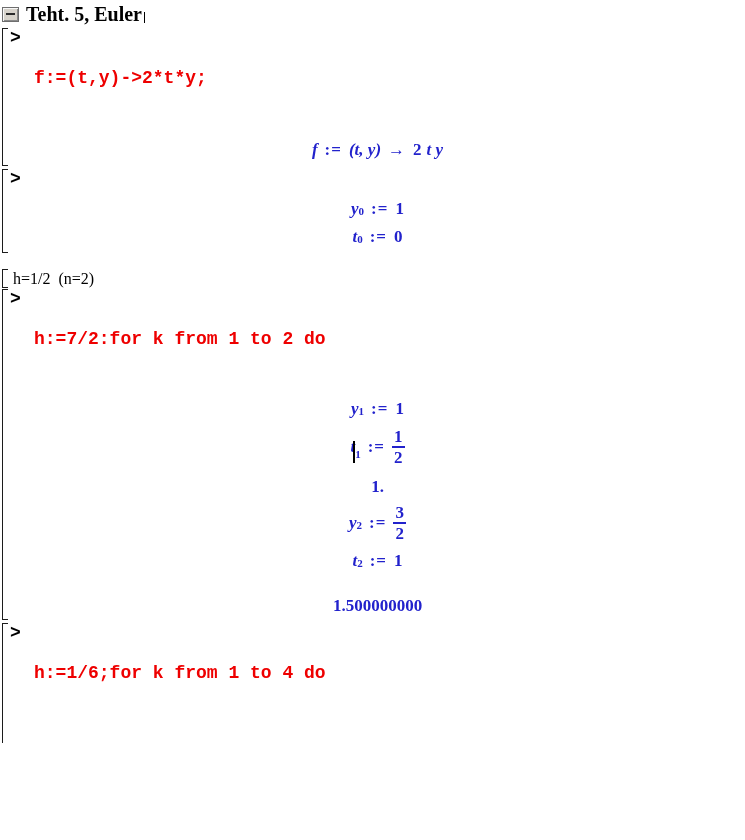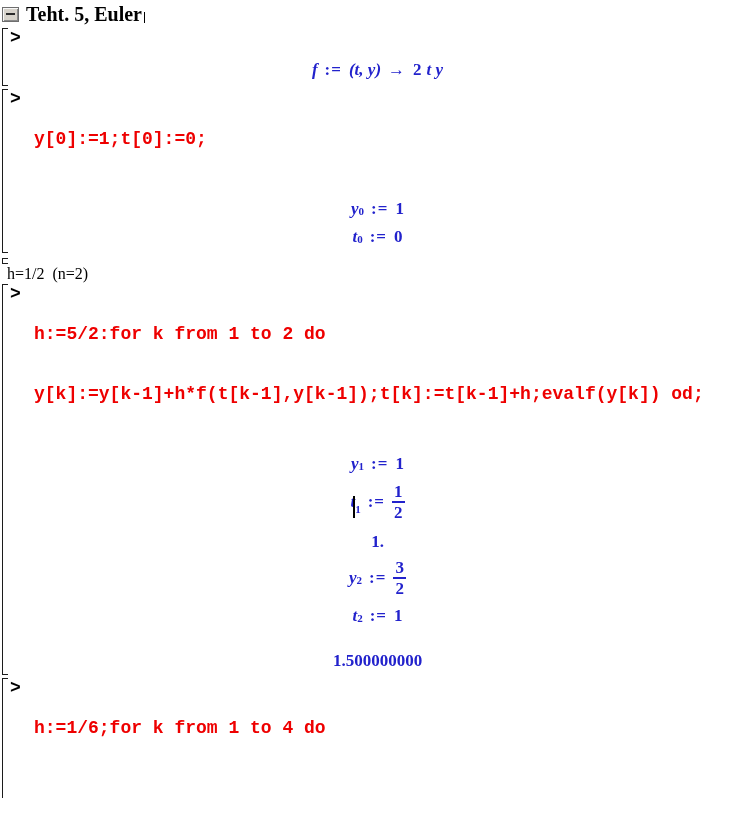--- a/index.html
+++ b/index.html
@@ -29,21 +29,21 @@
   .bracket {
     flex:0 0 6px; width:6px;
     border-left:1px solid #1c1c1c;
     border-top:1px solid #1c1c1c;
     border-bottom:1px solid #1c1c1c;
   }
   .group.no-bottom .bracket { border-bottom:none; }
   .content { flex:1 1 auto; padding-left:2px; min-width:0; }
 
   .mt1 { margin-top:1px; } .mt3 { margin-top:3px; } .mt4 { margin-top:4px; }
-  .mt5 { margin-top:5px;flex-direction:column; } .mt6 { margin-top:6px; } .mt8 { margin-top:8px; }
+  .mt5 { margin-top:16px; } .mt6 { margin-top:6px; } .mt8 { margin-top:8px; }
   .mt10 { margin-top:10px; } .mt12 { margin-top:12px; } .mt13 { margin-top:25px; }
   .pb4 { padding-bottom:4px; } .pb6 { padding-bottom:6px; }
 
   
   .input-row {
     display:flex;
     font-family:"Liberation Mono", monospace;
     font-weight:bold; font-size:18px; line-height:20px;
   }
   .prompt { color:#000; flex:0 0 24px; width:24px; }
@@ -82,41 +82,41 @@
     </div>
     <div class="title-text">Teht. 5, Euler</div>
     <div class="title-cursor"></div>
   </div>
 
   <div class="group mt4">
     <div class="bracket"></div>
     <div class="content pb6">
       <div class="input-row">
         <span class="prompt">&gt;</span>
+        <div class="code-lines">
+          <div class="code-line">f:=(t,y)-&gt;2*t*y;</div>
+        </div>
       </div>
       <div class="out mt12">
         <span class="var">f</span>
         <span class="assign">:=</span>
         <span class="var">(t, y)</span>
         <span class="assign">→</span>
         <span>2</span>
         <span class="sp"></span>
         <span class="var">t y</span>
       </div>
     </div>
   </div>
 
   <div class="group mt3">
     <div class="bracket"></div>
     <div class="content pb6">
       <div class="input-row">
         <span class="prompt">&gt;</span>
-        <div class="code-lines">
-          <div class="code-line">y[0]:=1;t[0]:=0;</div>
-        </div>
       </div>
       <div class="out mt10">
         <span class="var">y</span>
           <sub>0</sub>
         <span class="assign">:=</span>
         <span>1</span>
       </div>
       <div class="out mt8">
         <span class="var">t</span>
           <sub>0</sub>
@@ -132,22 +132,21 @@
       <div class="text-label">h=1/2  (n=2)</div>
     </div>
   </div>
 
   <div class="group mt1">
     <div class="bracket"></div>
     <div class="content pb4">
       <div class="input-row">
         <span class="prompt">&gt;</span>
         <div class="code-lines">
-          <div class="code-line">h:=5/2:for k from 1 to 2 do</div>
-          <div class="code-line">y[k]:=y[k-1]+h*f(t[k-1],y[k-1]);t[k]:=t[k-1]+h;evalf(y[k]) od;</div>
+          <div class="code-line">h:=7/2:for k from 1 to 2 do</div>
         </div>
       </div>
       <div class="out mt10">
         <span class="var">y</span>
           <sub>1</sub>
         <span class="assign">:=</span>
         <span>1</span>
       </div>
       <div class="out mt8">
         <span class="varwrap">

